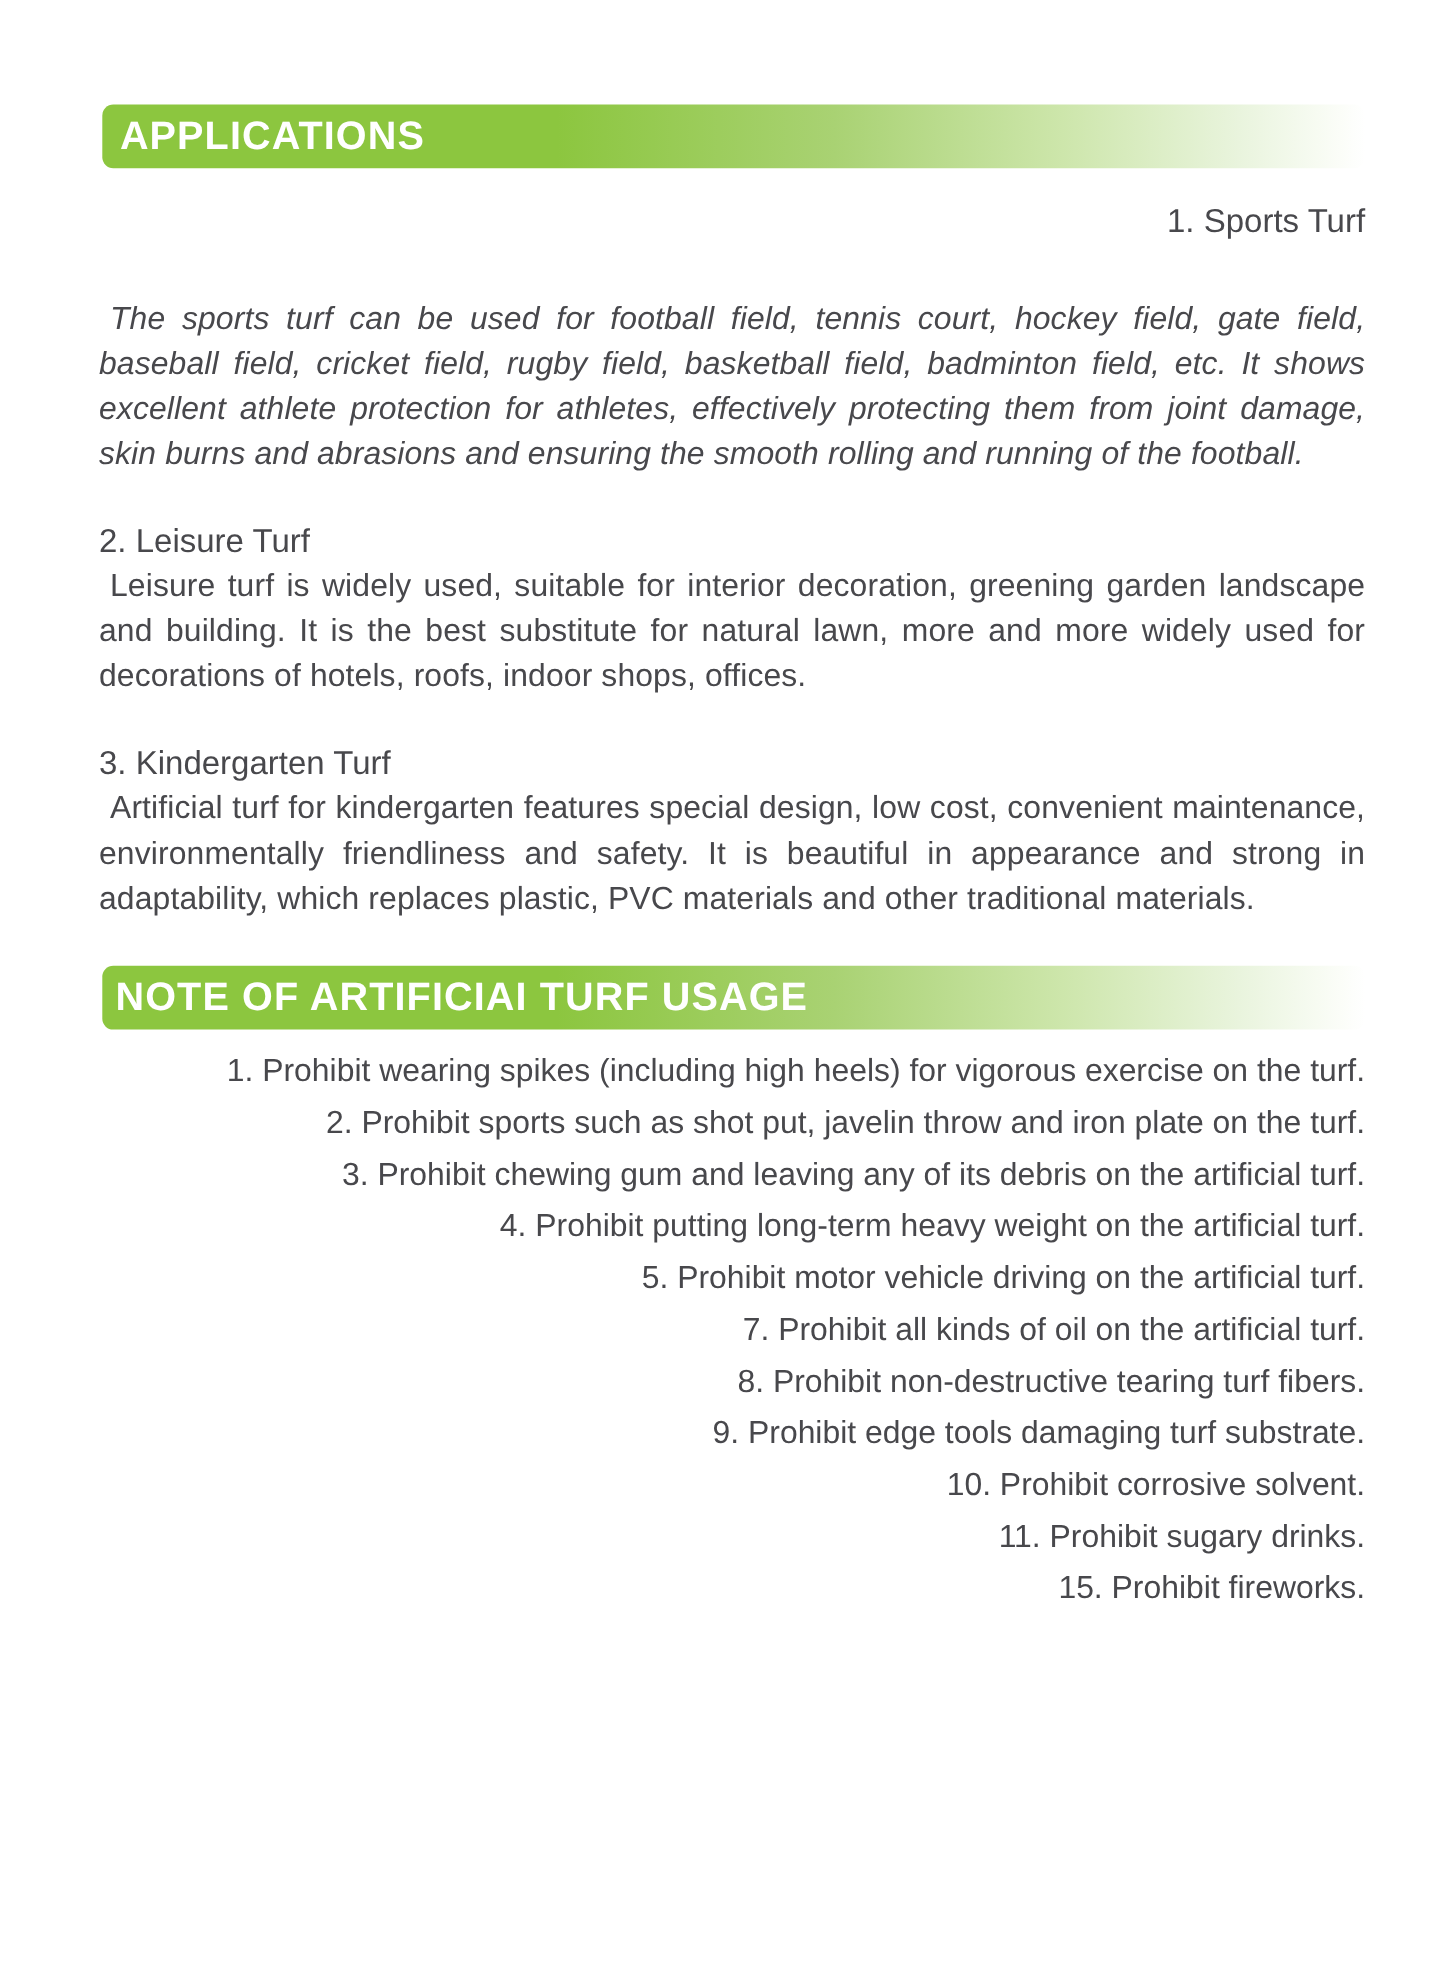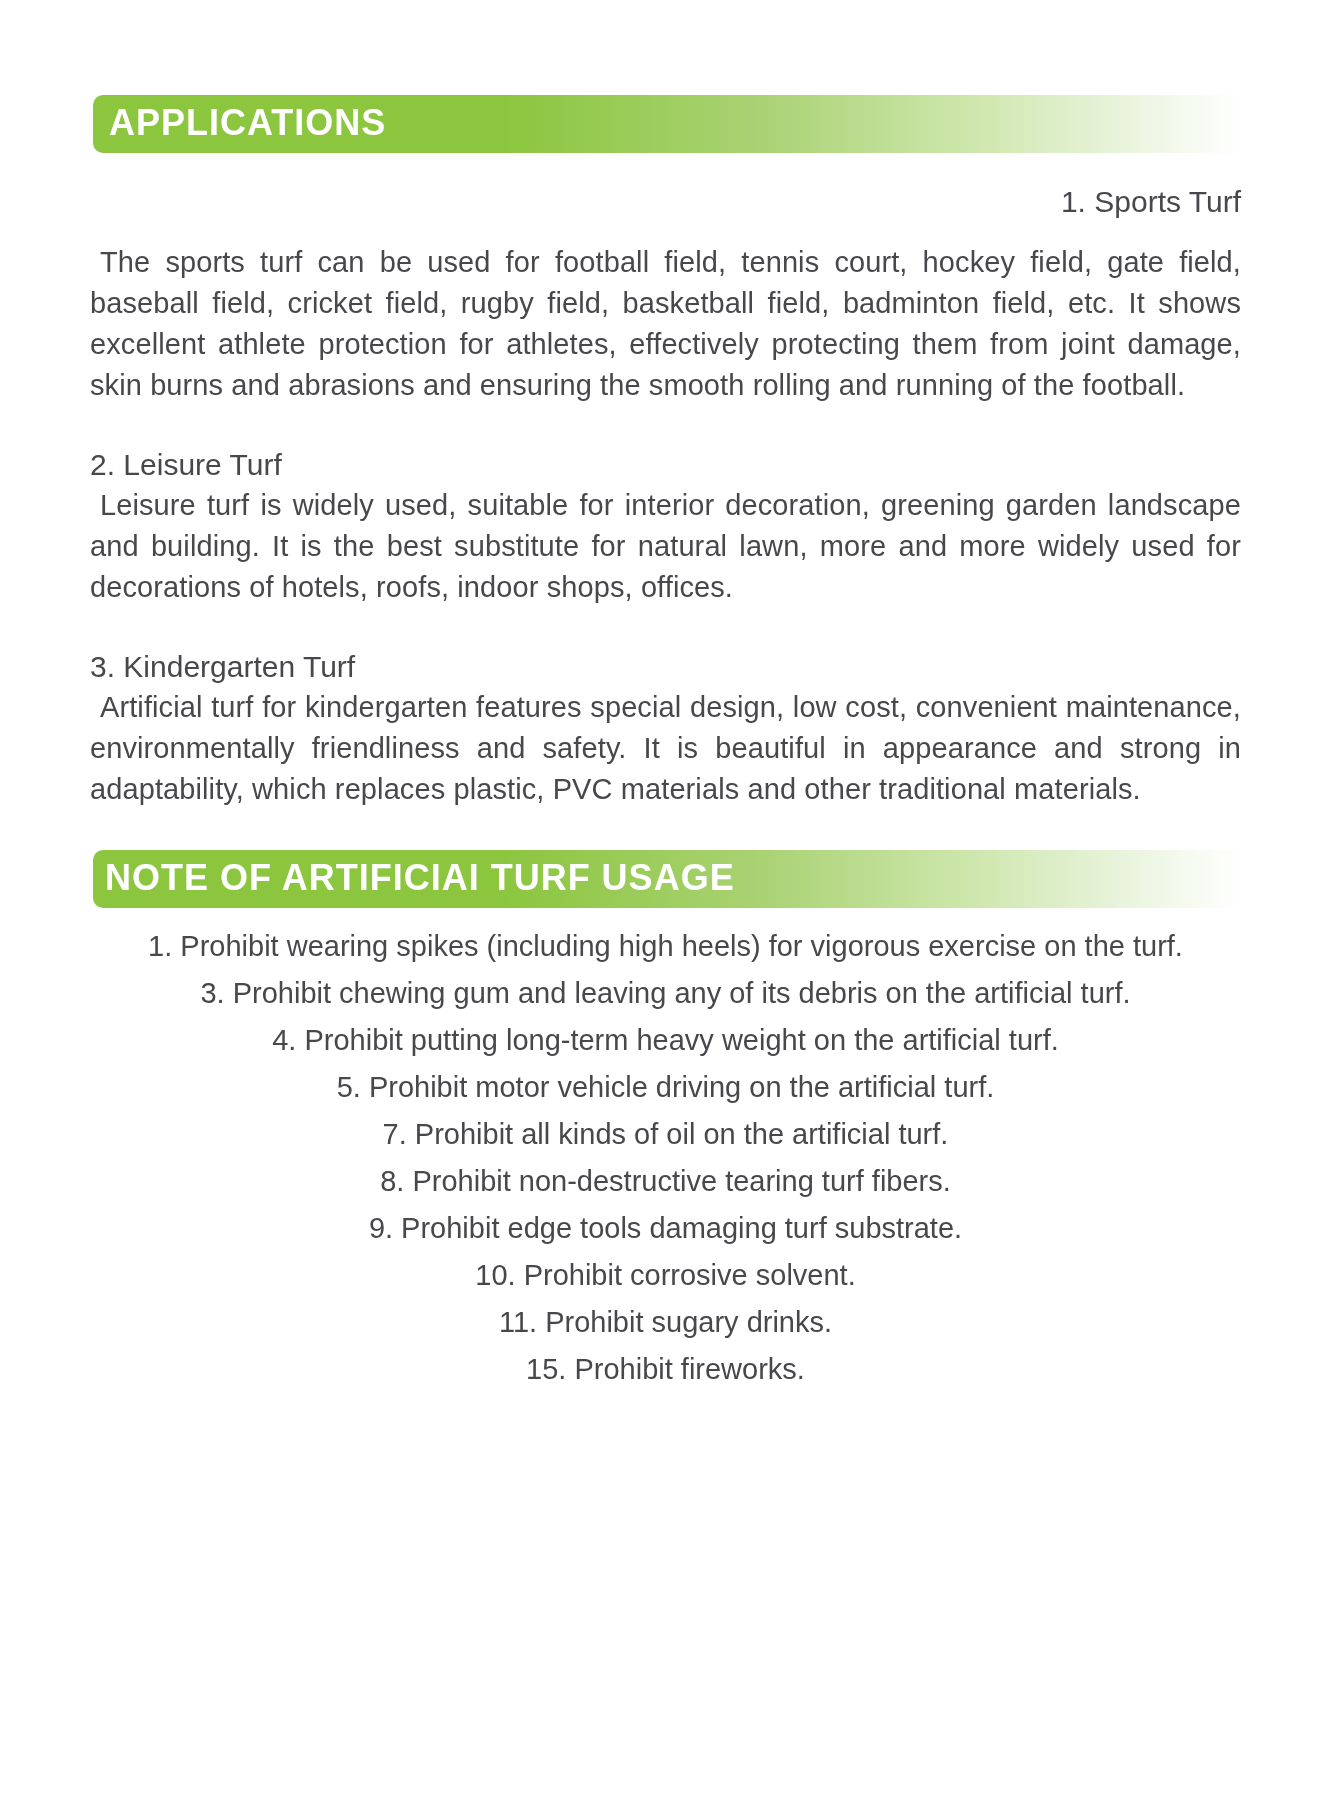--- a/index.html
+++ b/index.html
@@ -53,29 +53,29 @@
   .para {
     font-size: 29px;
     font-weight: 300;
     color: #48484c;
     line-height: 41px;
     text-align: justify;
     text-indent: 10px;
     margin: 0;
     letter-spacing: 0.1px;
   }
-  .p1 { margin-top: 20px; }
+  .p1 { margin-top: 48px; font-style: italic; }
   .note-list { margin-top: 16px; }
   .note-item {
     font-size: 29px;
     font-weight: 300;
     color: #48484c;
     line-height: 44px;
     margin-bottom: 3px;
-    text-align: center;
+    text-align: right;
   }
 </style>
 </head>
 <body>
 
 <div class="page">
   <div class="content">
 
     <div class="section-bar bar-applications">
       <span class="bar-text">APPLICATIONS</span>
@@ -89,20 +89,21 @@
 
     <div class="sub-title t2">3. Kindergarten Turf</div>
     <p class="para">Artificial turf for kindergarten features special design, low cost, convenient maintenance, environmentally friendliness and safety. It is beautiful in appearance and strong in adaptability, which replaces plastic, PVC materials and other traditional materials.</p>
 
     <div class="section-bar bar-notes">
       <span class="bar-text">NOTE OF ARTIFICIAI TURF USAGE</span>
     </div>
 
     <div class="note-list">
       <div class="note-item">1. Prohibit wearing spikes (including high heels) for vigorous exercise on the turf.</div>
+      <div class="note-item">2. Prohibit sports such as shot put, javelin throw and iron plate on the turf.</div>
       <div class="note-item">3. Prohibit chewing gum and leaving any of its debris on the artificial turf.</div>
       <div class="note-item">4. Prohibit putting long-term heavy weight on the artificial turf.</div>
       <div class="note-item">5. Prohibit motor vehicle driving on the artificial turf.</div>
       <div class="note-item">7. Prohibit all kinds of oil on the artificial turf.</div>
       <div class="note-item">8. Prohibit non-destructive tearing turf fibers.</div>
       <div class="note-item">9. Prohibit edge tools damaging turf substrate.</div>
       <div class="note-item">10. Prohibit corrosive solvent.</div>
       <div class="note-item">11. Prohibit sugary drinks.</div>
       <div class="note-item">15. Prohibit fireworks.</div>
     </div>

